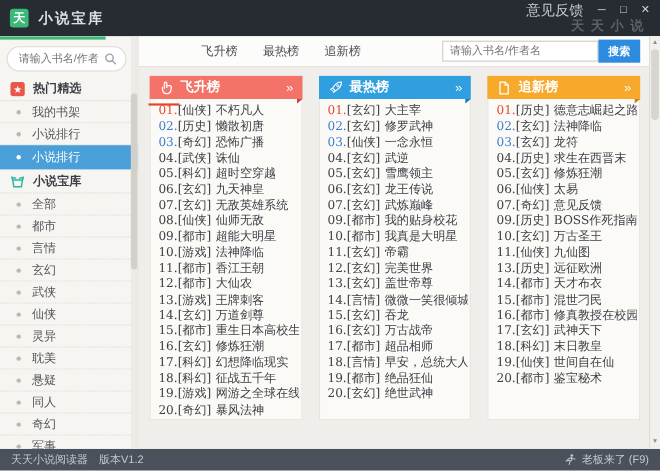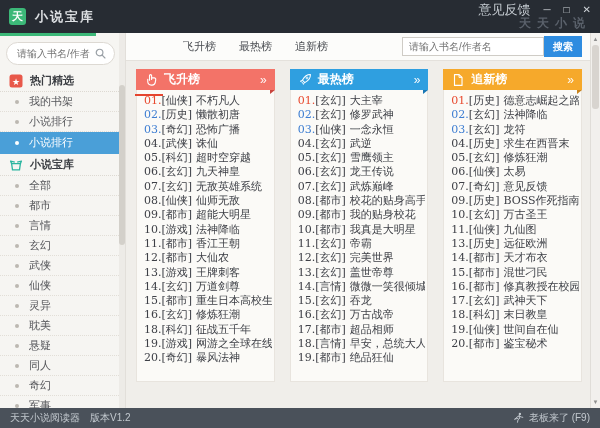--- a/index.html
+++ b/index.html
@@ -232,20 +232,21 @@
               <div class="rank-item"><span class="num" style="color: inherit;">07.</span><span class="cat">[玄幻]</span><span class="bt">无敌英雄系统</span></div>
               <div class="rank-item"><span class="num" style="color: inherit;">08.</span><span class="cat">[仙侠]</span><span class="bt">仙师无敌</span></div>
               <div class="rank-item"><span class="num" style="color: inherit;">09.</span><span class="cat">[都市]</span><span class="bt">超能大明星</span></div>
               <div class="rank-item"><span class="num" style="color: inherit;">10.</span><span class="cat">[游戏]</span><span class="bt">法神降临</span></div>
               <div class="rank-item"><span class="num" style="color: inherit;">11.</span><span class="cat">[都市]</span><span class="bt">香江王朝</span></div>
               <div class="rank-item"><span class="num" style="color: inherit;">12.</span><span class="cat">[都市]</span><span class="bt">大仙农</span></div>
               <div class="rank-item"><span class="num" style="color: inherit;">13.</span><span class="cat">[游戏]</span><span class="bt">王牌刺客</span></div>
               <div class="rank-item"><span class="num" style="color: inherit;">14.</span><span class="cat">[玄幻]</span><span class="bt">万道剑尊</span></div>
               <div class="rank-item"><span class="num" style="color: inherit;">15.</span><span class="cat">[都市]</span><span class="bt">重生日本高校生</span></div>
               <div class="rank-item"><span class="num" style="color: inherit;">16.</span><span class="cat">[玄幻]</span><span class="bt">修炼狂潮</span></div>
+              <div class="rank-item"><span class="num" style="color: inherit;">17.</span><span class="cat">[科幻]</span><span class="bt">幻想降临现实</span></div>
               <div class="rank-item"><span class="num" style="color: inherit;">18.</span><span class="cat">[科幻]</span><span class="bt">征战五千年</span></div>
               <div class="rank-item"><span class="num" style="color: inherit;">19.</span><span class="cat">[游戏]</span><span class="bt">网游之全球在线</span></div>
               <div class="rank-item"><span class="num" style="color: inherit;">20.</span><span class="cat">[奇幻]</span><span class="bt">暴风法神</span></div>
             </div>
           </div>
           <div class="col">
             <div class="col-header" style="background: rgb(47, 159, 224);">
               <span class="icon">
                 <svg viewBox="0 0 16 16">
                   <path d="M9.2 3.2C11 1.9 13.6 1.8 14.2 1.8c0 .6-.1 3.2-1.4 5S9.6 10 7.8 11L5 8.2c1-1.8 2.4-3.7 4.2-5z" fill="none" stroke="#ffffff" stroke-width="1.2" stroke-linejoin="round"></path>
@@ -258,32 +259,32 @@
               <span class="fold" style="border-top-color: rgb(24, 119, 181);"></span>
             </div>
             <div class="col-list">
               <div class="rank-item"><span class="num" style="color: rgb(232, 74, 47);">01.</span><span class="cat">[玄幻]</span><span class="bt">大主宰</span></div>
               <div class="rank-item"><span class="num" style="color: rgb(62, 126, 210);">02.</span><span class="cat">[玄幻]</span><span class="bt">修罗武神</span></div>
               <div class="rank-item"><span class="num" style="color: rgb(62, 126, 210);">03.</span><span class="cat">[仙侠]</span><span class="bt">一念永恒</span></div>
               <div class="rank-item"><span class="num" style="color: inherit;">04.</span><span class="cat">[玄幻]</span><span class="bt">武逆</span></div>
               <div class="rank-item"><span class="num" style="color: inherit;">05.</span><span class="cat">[玄幻]</span><span class="bt">雪鹰领主</span></div>
               <div class="rank-item"><span class="num" style="color: inherit;">06.</span><span class="cat">[玄幻]</span><span class="bt">龙王传说</span></div>
               <div class="rank-item"><span class="num" style="color: inherit;">07.</span><span class="cat">[玄幻]</span><span class="bt">武炼巅峰</span></div>
-              <div class="rank-item"><span class="num" style="color: inherit;">08.</span><span class="cat">[都市]</span><span class="bt">校花的贴身高手</span></div>
               <div class="rank-item"><span class="num" style="color: inherit;">09.</span><span class="cat">[都市]</span><span class="bt">我的贴身校花</span></div>
               <div class="rank-item"><span class="num" style="color: inherit;">10.</span><span class="cat">[都市]</span><span class="bt">我真是大明星</span></div>
               <div class="rank-item"><span class="num" style="color: inherit;">11.</span><span class="cat">[玄幻]</span><span class="bt">帝霸</span></div>
               <div class="rank-item"><span class="num" style="color: inherit;">12.</span><span class="cat">[玄幻]</span><span class="bt">完美世界</span></div>
               <div class="rank-item"><span class="num" style="color: inherit;">13.</span><span class="cat">[玄幻]</span><span class="bt">盖世帝尊</span></div>
               <div class="rank-item"><span class="num" style="color: inherit;">14.</span><span class="cat">[言情]</span><span class="bt">微微一笑很倾城</span></div>
               <div class="rank-item"><span class="num" style="color: inherit;">15.</span><span class="cat">[玄幻]</span><span class="bt">吞龙</span></div>
               <div class="rank-item"><span class="num" style="color: inherit;">16.</span><span class="cat">[玄幻]</span><span class="bt">万古战帝</span></div>
               <div class="rank-item"><span class="num" style="color: inherit;">17.</span><span class="cat">[都市]</span><span class="bt">超品相师</span></div>
               <div class="rank-item"><span class="num" style="color: inherit;">18.</span><span class="cat">[言情]</span><span class="bt">早安，总统大人！</span></div>
               <div class="rank-item"><span class="num" style="color: inherit;">19.</span><span class="cat">[都市]</span><span class="bt">绝品狂仙</span></div>
+              <div class="rank-item"><span class="num" style="color: inherit;">20.</span><span class="cat">[玄幻]</span><span class="bt">绝世武神</span></div>
             </div>
           </div>
           <div class="col">
             <div class="col-header" style="background: rgb(246, 169, 43);">
               <span class="icon">
                 <svg viewBox="0 0 16 16">
                   <path d="M4 1.8h5.2L12.6 5v9.2H4z" fill="none" stroke="#ffffff" stroke-width="1.3" stroke-linejoin="round"></path>
                   <path d="M9.2 1.8V5h3.4" fill="none" stroke="#ffffff" stroke-width="1.1"></path>
                 </svg>
               </span>

